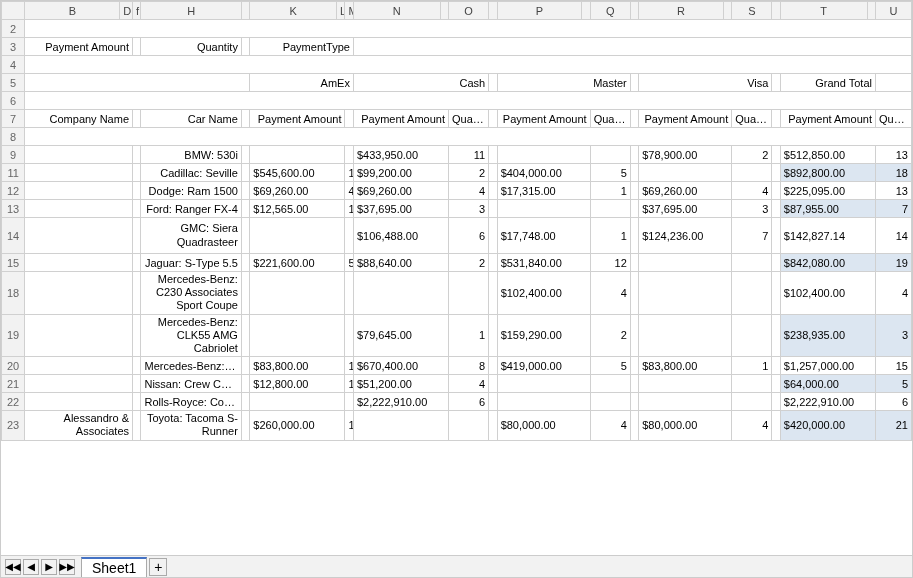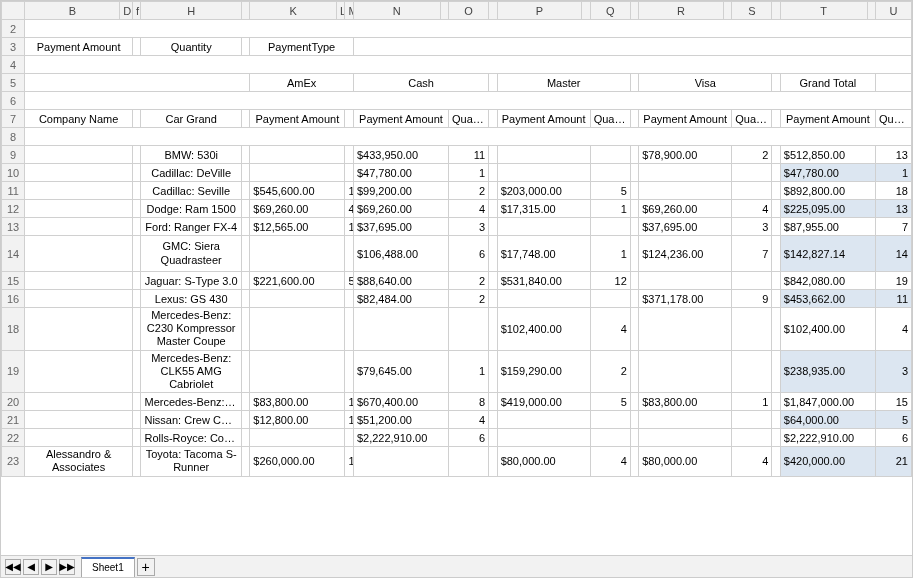--- a/index.html
+++ b/index.html
@@ -59,41 +59,41 @@
     
     .amount-cell {
       text-align: left;
     }
     
     .qty-cell {
       text-align: right;
     }
     
     .label-cell {
-      text-align: center;
+      text-align: right;
     }
     
     tr:nth-child(even) td.data-cell { background: #fff; }
     
     .sheet-tabs {
       display: flex;
       align-items: center;
       background: #f2f2f2;
       border-top: 1px solid #ccc;
       height: 22px;
       padding: 0 4px;
       gap: 2px;
     }
     
     .sheet-tab {
       background: #fff;
       border: 1px solid #aaa;
       border-bottom: none;
       padding: 2px 10px;
-      font-size: 10px;
+      font-size: 14px;
       cursor: pointer;
       height: 20px;
       display: flex;
       align-items: center;
     }
     
     .sheet-tab.active {
       background: #fff;
       font-weight: normal;
       border-top: 2px solid #4472c4;
@@ -232,21 +232,21 @@
 
         <tr>
           <td class="row-header">6</td>
           <td class="data-cell" colspan="23"></td>
         </tr>
 
         <tr>
           <td class="row-header">7</td>
           <td class="data-cell label-cell" colspan="2">Company Name</td>
           <td class="data-cell"></td>
-          <td class="data-cell label-cell">Car Grand</td>
+          <td class="data-cell label-cell">Car Name</td>
           <td class="data-cell"></td>
           <td class="data-cell label-cell amount-cell" colspan="2">Payment Amount</td>
           <td class="data-cell"></td>
           <td class="data-cell label-cell amount-cell" colspan="2">Payment Amount</td>
           <td class="data-cell qty-cell">Quantity</td>
           <td class="data-cell"></td>
           <td class="data-cell label-cell amount-cell" colspan="2">Payment Amount</td>
           <td class="data-cell qty-cell">Quantity</td>
           <td class="data-cell"></td>
           <td class="data-cell label-cell amount-cell" colspan="2">Payment Amount</td>
@@ -275,53 +275,33 @@
           <td class="data-cell amount-cell" colspan="2"></td>
           <td class="data-cell"></td>
           <td class="data-cell"></td>
           <td class="data-cell amount-cell" colspan="2">$78,900.00</td>
           <td class="data-cell qty-cell">2</td>
           <td class="data-cell"></td>
           <td class="data-cell amount-cell blue-cell" colspan="2">$512,850.00</td>
           <td class="data-cell qty-cell blue-cell">13</td>
         </tr>
 
-        <tr>
-          <td class="row-header">10</td>
-          <td class="data-cell" colspan="2"></td>
-          <td class="data-cell"></td>
-          <td class="data-cell label-cell">Cadillac: DeVille</td>
-          <td class="data-cell"></td>
-          <td class="data-cell" colspan="2"></td>
-          <td class="data-cell"></td>
-          <td class="data-cell amount-cell" colspan="2">$47,780.00</td>
-          <td class="data-cell qty-cell">1</td>
-          <td class="data-cell"></td>
-          <td class="data-cell" colspan="2"></td>
-          <td class="data-cell"></td>
-          <td class="data-cell"></td>
-          <td class="data-cell" colspan="2"></td>
-          <td class="data-cell"></td>
-          <td class="data-cell"></td>
-          <td class="data-cell amount-cell blue-cell" colspan="2">$47,780.00</td>
-          <td class="data-cell qty-cell blue-cell">1</td>
-        </tr>
 
         <tr>
           <td class="row-header">11</td>
           <td class="data-cell" colspan="2"></td>
           <td class="data-cell"></td>
           <td class="data-cell label-cell">Cadillac: Seville</td>
           <td class="data-cell"></td>
           <td class="data-cell amount-cell" colspan="2">$545,600.00</td>
           <td class="data-cell qty-cell">11</td>
           <td class="data-cell amount-cell" colspan="2">$99,200.00</td>
           <td class="data-cell qty-cell">2</td>
           <td class="data-cell"></td>
-          <td class="data-cell amount-cell" colspan="2">$203,000.00</td>
+          <td class="data-cell amount-cell" colspan="2">$404,000.00</td>
           <td class="data-cell qty-cell">5</td>
           <td class="data-cell"></td>
           <td class="data-cell" colspan="2"></td>
           <td class="data-cell"></td>
           <td class="data-cell"></td>
           <td class="data-cell amount-cell blue-cell" colspan="2">$892,800.00</td>
           <td class="data-cell qty-cell blue-cell">18</td>
         </tr>
 
         <tr>
@@ -384,64 +364,44 @@
           <td class="data-cell qty-cell">7</td>
           <td class="data-cell"></td>
           <td class="data-cell amount-cell blue-cell" colspan="2">$142,827.14</td>
           <td class="data-cell qty-cell blue-cell">14</td>
         </tr>
 
         <tr>
           <td class="row-header">15</td>
           <td class="data-cell" colspan="2"></td>
           <td class="data-cell"></td>
-          <td class="data-cell label-cell">Jaguar: S-Type 3.0</td>
+          <td class="data-cell label-cell">Jaguar: S-Type 5.5</td>
           <td class="data-cell"></td>
           <td class="data-cell amount-cell" colspan="2">$221,600.00</td>
           <td class="data-cell qty-cell">5</td>
           <td class="data-cell amount-cell" colspan="2">$88,640.00</td>
           <td class="data-cell qty-cell">2</td>
           <td class="data-cell"></td>
           <td class="data-cell amount-cell" colspan="2">$531,840.00</td>
           <td class="data-cell qty-cell">12</td>
           <td class="data-cell"></td>
           <td class="data-cell" colspan="2"></td>
           <td class="data-cell"></td>
           <td class="data-cell"></td>
           <td class="data-cell amount-cell blue-cell" colspan="2">$842,080.00</td>
           <td class="data-cell qty-cell blue-cell">19</td>
         </tr>
 
-        <tr>
-          <td class="row-header">16</td>
-          <td class="data-cell" colspan="2"></td>
-          <td class="data-cell"></td>
-          <td class="data-cell label-cell">Lexus: GS 430</td>
-          <td class="data-cell"></td>
-          <td class="data-cell" colspan="2"></td>
-          <td class="data-cell"></td>
-          <td class="data-cell amount-cell" colspan="2">$82,484.00</td>
-          <td class="data-cell qty-cell">2</td>
-          <td class="data-cell"></td>
-          <td class="data-cell" colspan="2"></td>
-          <td class="data-cell"></td>
-          <td class="data-cell"></td>
-          <td class="data-cell amount-cell" colspan="2">$371,178.00</td>
-          <td class="data-cell qty-cell">9</td>
-          <td class="data-cell"></td>
-          <td class="data-cell amount-cell blue-cell" colspan="2">$453,662.00</td>
-          <td class="data-cell qty-cell blue-cell">11</td>
-        </tr>
 
 
         <tr style="height:36px;">
           <td class="row-header">18</td>
           <td class="data-cell" colspan="2"></td>
           <td class="data-cell"></td>
-          <td class="data-cell label-cell" style="white-space:normal;line-height:1.2;">Mercedes-Benz: C230 Kompressor Master Coupe</td>
+          <td class="data-cell label-cell" style="white-space:normal;line-height:1.2;">Mercedes-Benz: C230 Associates Sport Coupe</td>
           <td class="data-cell"></td>
           <td class="data-cell" colspan="2"></td>
           <td class="data-cell"></td>
           <td class="data-cell" colspan="2"></td>
           <td class="data-cell"></td>
           <td class="data-cell"></td>
           <td class="data-cell amount-cell" colspan="2">$102,400.00</td>
           <td class="data-cell qty-cell">4</td>
           <td class="data-cell"></td>
           <td class="data-cell" colspan="2"></td>
@@ -482,21 +442,21 @@
           <td class="data-cell qty-cell">1</td>
           <td class="data-cell amount-cell" colspan="2">$670,400.00</td>
           <td class="data-cell qty-cell">8</td>
           <td class="data-cell"></td>
           <td class="data-cell amount-cell" colspan="2">$419,000.00</td>
           <td class="data-cell qty-cell">5</td>
           <td class="data-cell"></td>
           <td class="data-cell amount-cell" colspan="2">$83,800.00</td>
           <td class="data-cell qty-cell">1</td>
           <td class="data-cell"></td>
-          <td class="data-cell amount-cell blue-cell" colspan="2">$1,847,000.00</td>
+          <td class="data-cell amount-cell blue-cell" colspan="2">$1,257,000.00</td>
           <td class="data-cell qty-cell blue-cell">15</td>
         </tr>
 
         <tr>
           <td class="row-header">21</td>
           <td class="data-cell" colspan="2"></td>
           <td class="data-cell"></td>
           <td class="data-cell label-cell">Nissan: Crew Cab SE</td>
           <td class="data-cell"></td>
           <td class="data-cell amount-cell" colspan="2">$12,800.00</td>

